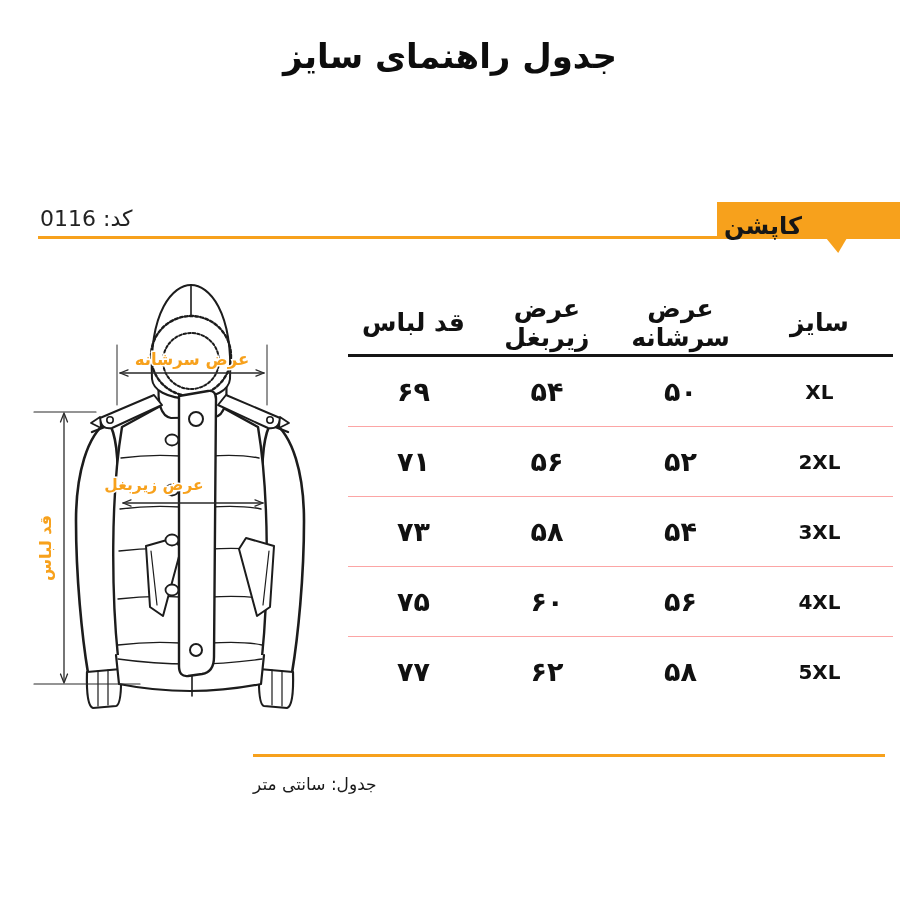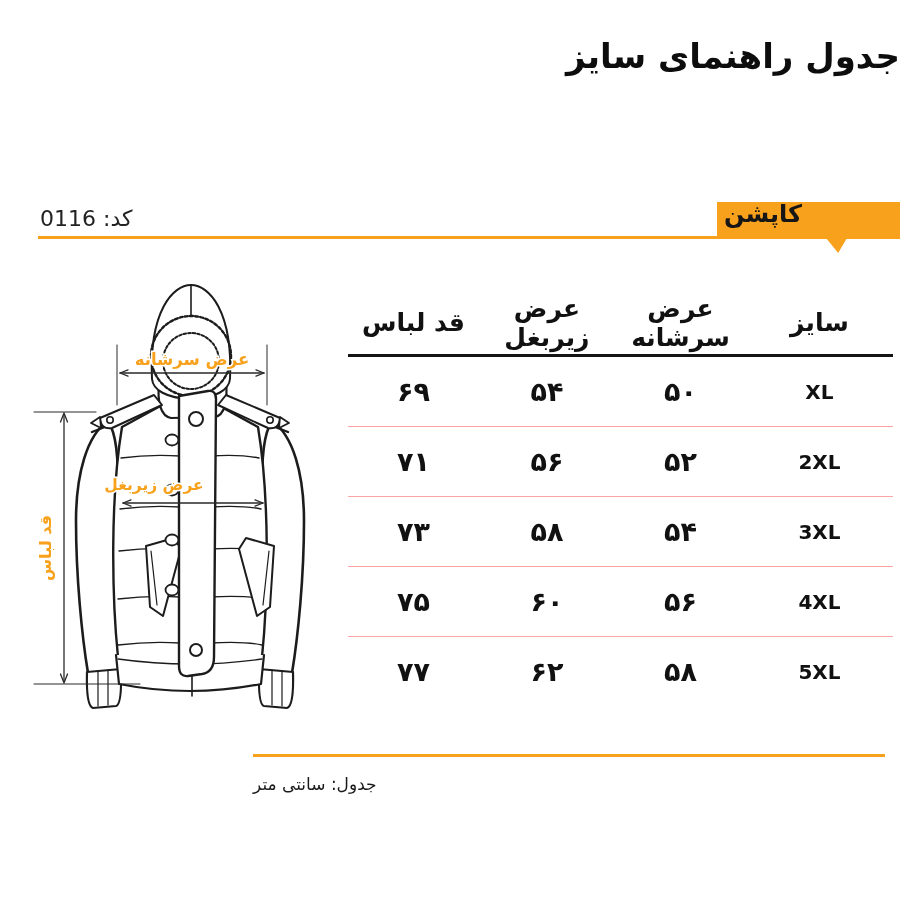--- a/index.html
+++ b/index.html
@@ -1,28 +1,28 @@
 <!DOCTYPE html>
 <html lang="fa" dir="rtl"><head>
 <meta charset="utf-8">
 <style>
   html,body{margin:0;padding:0;background:#fff;}
   .page{
     position:relative;width:900px;height:900px;background:#ffffff;overflow:hidden;
     font-family:"DejaVu Sans",sans-serif;color:#111;direction:rtl;
   }
   .title{
-    position:absolute;top:36px;left:0;right:0;
+    position:absolute;top:36px;left:0;right:0;text-align:center;
     font-size:34px;font-weight:bold;color:#0d0d0d;letter-spacing:0;
   }
   
   .cat-line{position:absolute;top:236px;left:38px;width:862px;height:3px;background:#F7A11C;}
   .cat-tab{
     position:absolute;top:202px;left:717px;width:183px;height:36px;background:#F7A11C;
-    display:flex;align-items:flex-start;
+    display:flex;align-items:flex-end;
   }
   .cat-tab .cat-label{width:100%;text-align:left;padding-left:7px;font-size:24px;font-weight:bold;color:#161616;line-height:1;}
   .cat-tail{position:absolute;top:238px;left:826px;width:21px;height:15px;background:#F7A11C;
     -webkit-clip-path:polygon(0 0,100% 0,58% 100%);clip-path:polygon(0 0,100% 0,58% 100%);}
   .code{position:absolute;top:206px;left:40px;font-size:22px;color:#222;}
   
   .size-table{position:absolute;top:291px;left:348px;width:545px;border-collapse:collapse;table-layout:fixed;}
   .size-table td,.size-table th{text-align:center;vertical-align:middle;padding:0;}
   .size-table thead th{height:63px;font-size:25px;font-weight:bold;border-bottom:3px solid #151515;}
   .size-table tbody td{height:69px;border-bottom:1px solid #fca5a5;}

